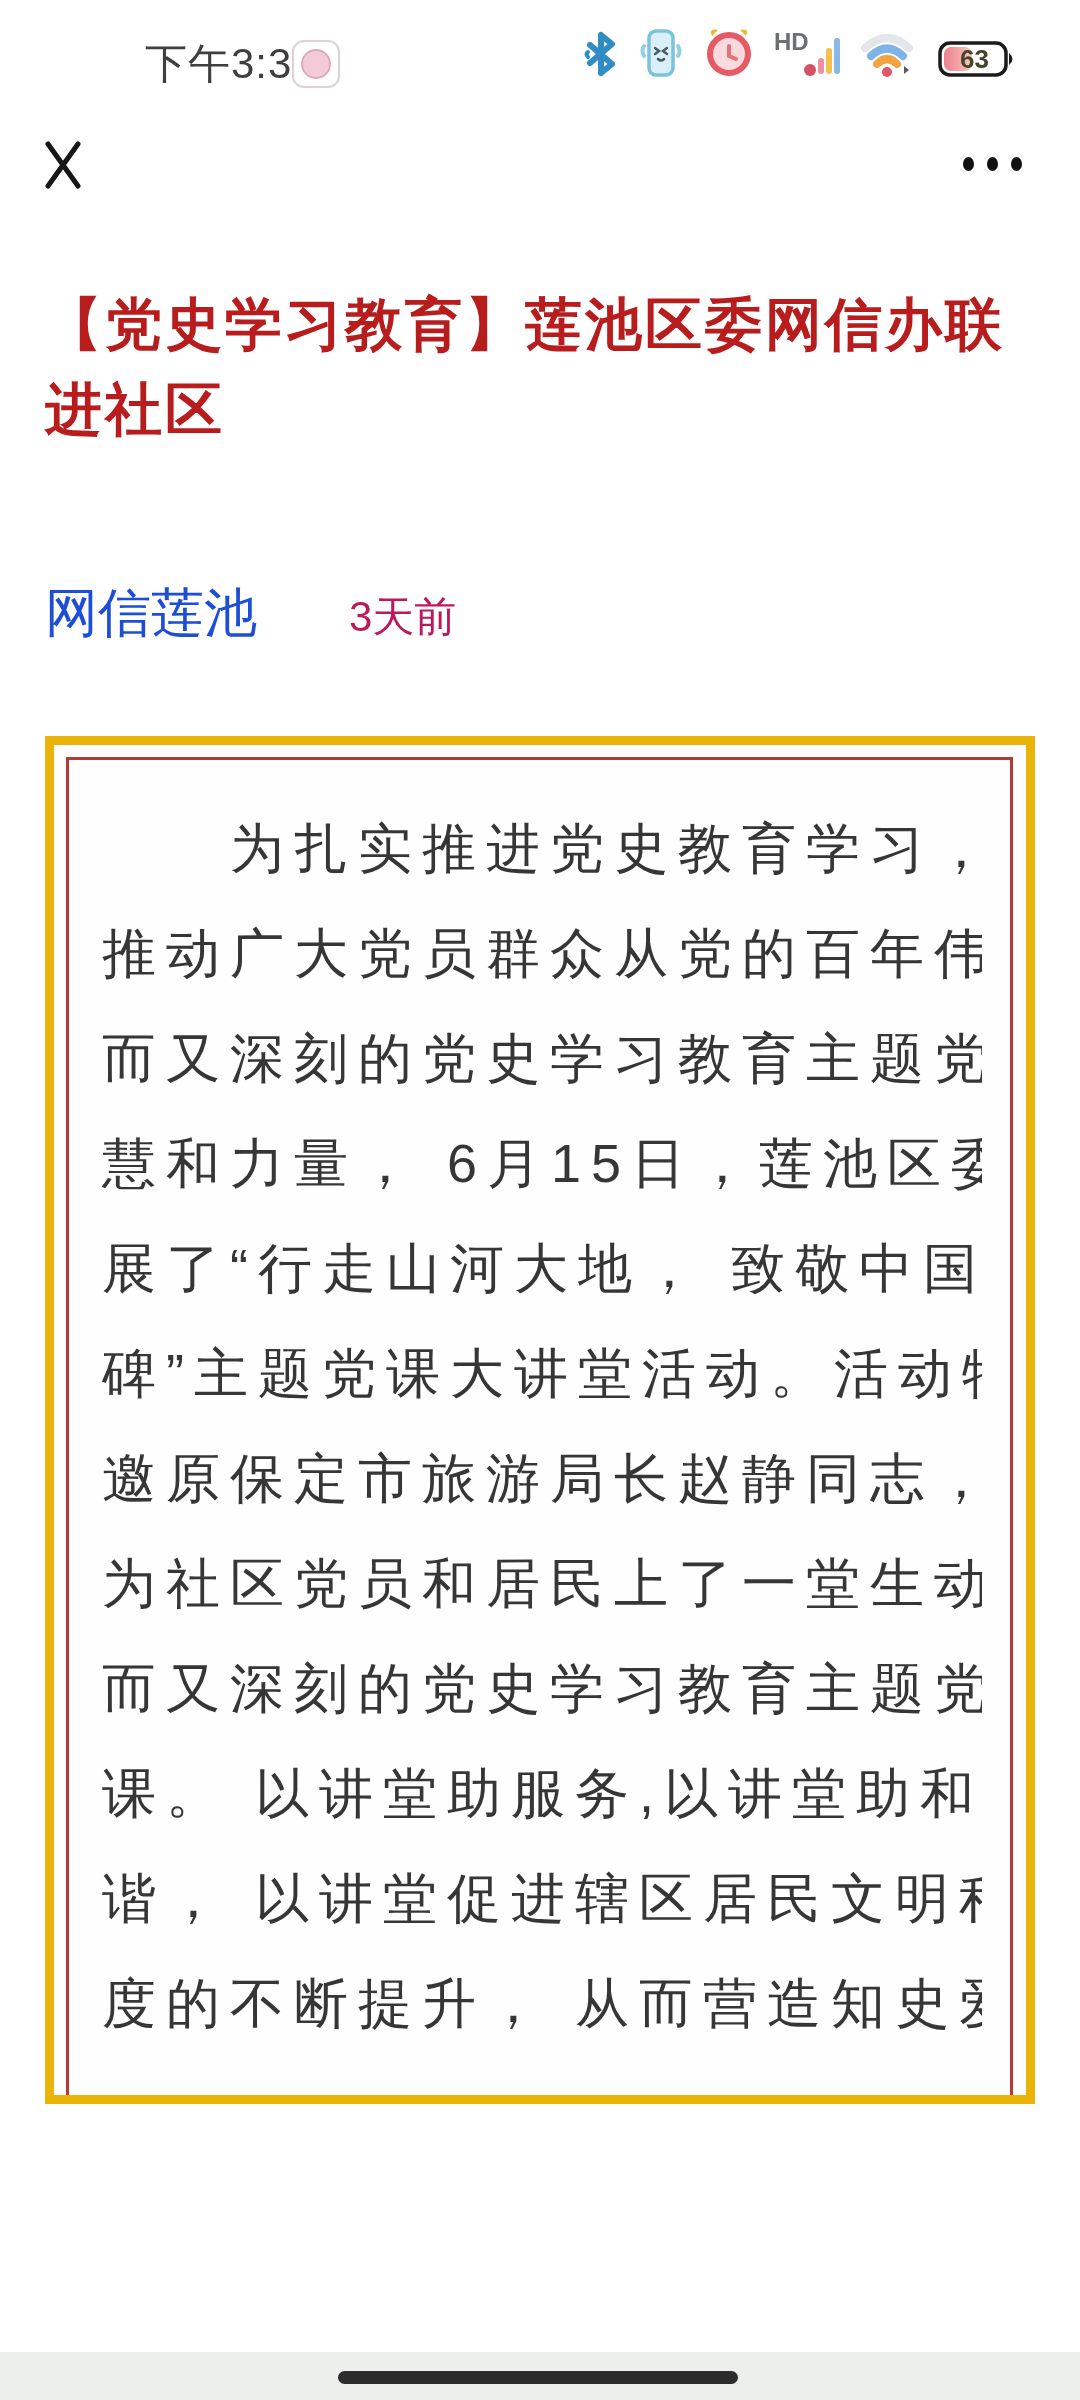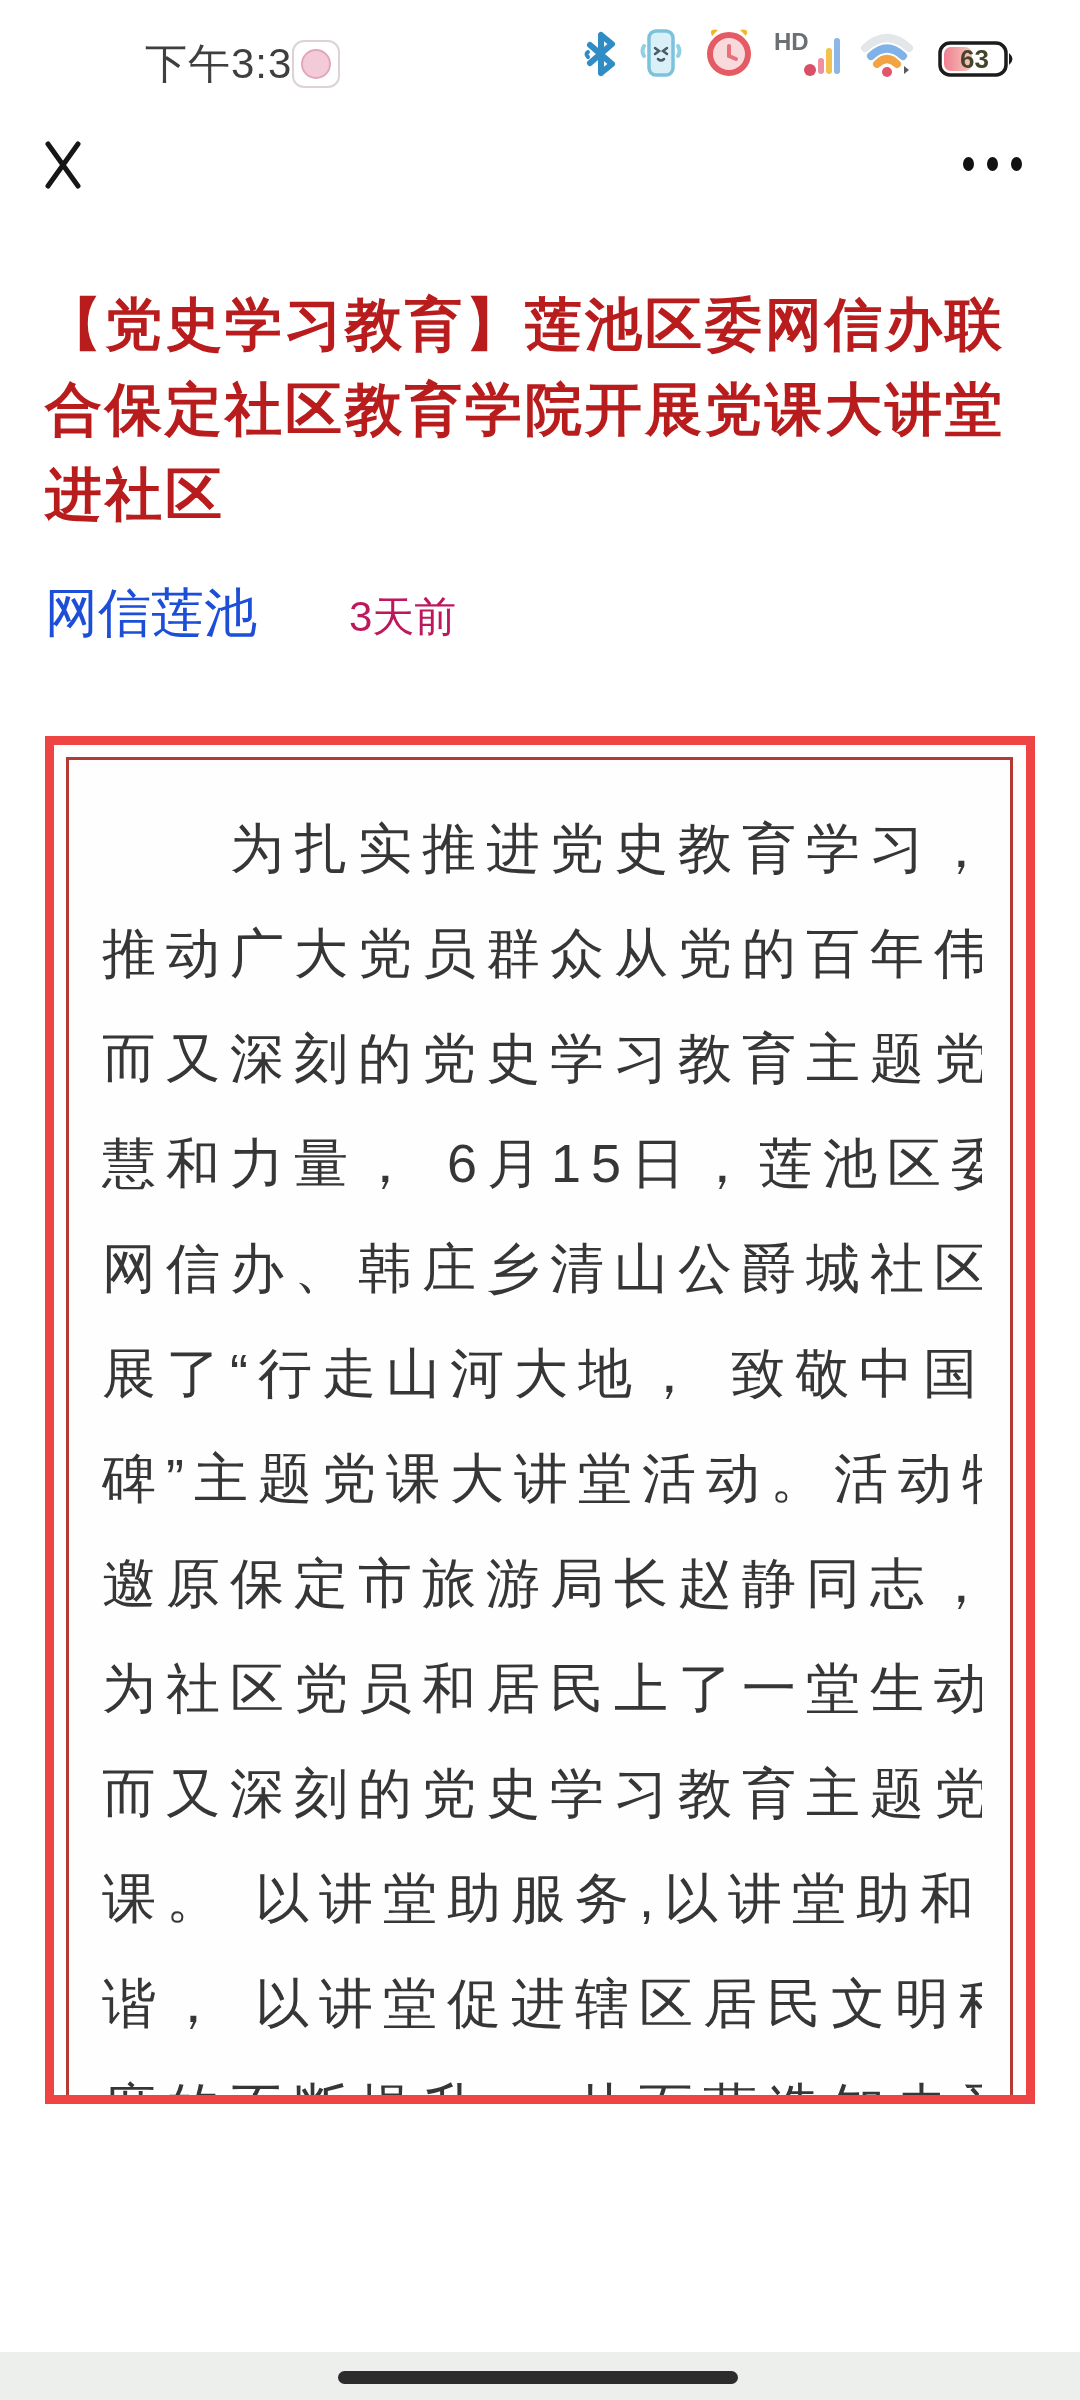--- a/index.html
+++ b/index.html
@@ -22,21 +22,21 @@
   .more-menu-button{position:absolute;right:58px;top:30px;height:32px;display:flex;align-items:center;gap:13px;cursor:pointer;}
   .more-menu-button .mdot{width:11px;height:14px;border-radius:50%;background:#121212;}
   
   .article-title{position:absolute;left:45px;top:282px;width:992px;
     font-size:57px;line-height:85px;font-weight:600;color:#b91c1c;letter-spacing:3px;}
   .byline{position:absolute;left:45px;top:578px;width:990px;display:flex;align-items:baseline;}
   .account-name{font-size:53px;color:#1d4ed8;cursor:pointer;}
   .publish-date{font-size:42px;color:#be185d;margin-left:92px;}
   
   .content-image{position:absolute;left:45px;top:736px;width:990px;height:1368px;
-    border:9px solid #ef4444;box-sizing:border-box;overflow:hidden;background:#fefefe;cursor:pointer;}
+    border:9px solid #eab308;box-sizing:border-box;overflow:hidden;background:#fefefe;cursor:pointer;}
   .inner-frame{margin:12px 13px 0 12px;border:3px solid #b23c34;height:1800px;
     padding:36px 28px 0 33px;box-sizing:border-box;}
   .body-line{font-size:54px;line-height:105px;color:#363636;letter-spacing:10px;
     white-space:nowrap;overflow:hidden;}
   .body-line.indent{text-indent:128px;}
   
   .bottom-strip{position:absolute;left:0;top:2352px;width:1080px;height:48px;background:#edefed;}
   .home-indicator{position:absolute;left:338px;top:19px;width:400px;height:13px;border-radius:7px;
     background:#2c2c2c;cursor:pointer;}
 </style>
@@ -115,36 +115,34 @@
   </div>
   <div class="more-menu-button">
     <span class="mdot"></span>
     <span class="mdot"></span>
     <span class="mdot"></span>
   </div>
 </div>
 
 <div class="article-title">
   <div>【党史学习教育】莲池区委网信办联</div>
-  <div>合保定社区教育学院开展党课大讲堂</div>
   <div>进社区</div>
 </div>
 
 <div class="byline">
   <span class="account-name">网信莲池</span>
   <span class="publish-date">3天前</span>
 </div>
 
 <div class="content-image">
   <div class="inner-frame">
     <div class="body-line indent">为扎实推进党史教育学习，</div>
     <div class="body-line">推动广大党员群众从党的百年伟</div>
     <div class="body-line">而又深刻的党史学习教育主题党</div>
     <div class="body-line">慧和力量， 6月15日，莲池区委</div>
-    <div class="body-line">网信办、韩庄乡清山公爵城社区</div>
     <div class="body-line">展了“行走山河大地， 致敬中国丰</div>
     <div class="body-line">碑”主题党课大讲堂活动。活动特</div>
     <div class="body-line">邀原保定市旅游局长赵静同志，</div>
     <div class="body-line">为社区党员和居民上了一堂生动</div>
     <div class="body-line">而又深刻的党史学习教育主题党</div>
     <div class="body-line">课。 以讲堂助服务,以讲堂助和</div>
     <div class="body-line">谐， 以讲堂促进辖区居民文明程</div>
     <div class="body-line">度的不断提升， 从而营造知史爱</div>
   </div>
 </div>

